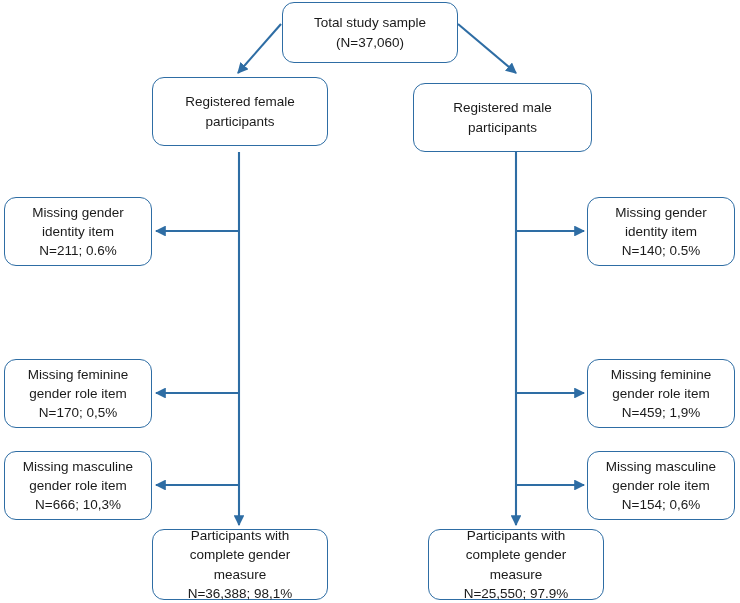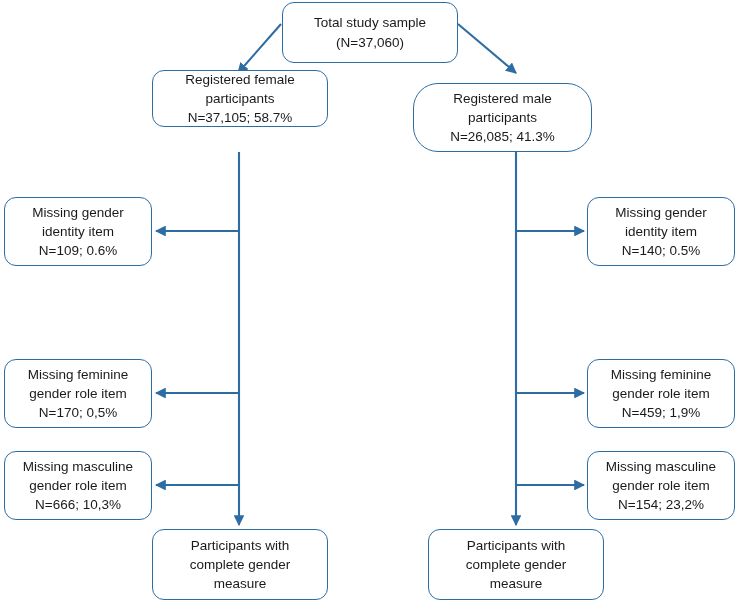--- a/index.html
+++ b/index.html
@@ -76,36 +76,34 @@
       <path d="M 516 393 L 584 393" marker-end="url(#arrow-left)"></path>
       <path d="M 516 485 L 584 485" marker-end="url(#arrow-left)"></path>
     </g>
   </svg>
 
   <div class="node" style="left:282px; top:2px; width:176px; height:61px;">
     <span class="line">Total study sample</span>
     <span class="line">(N=37,060)</span>
   </div>
 
-  <div class="node" style="left:152px; top:70px; width:176px; height:57px;">
+  <div class="node" style="left:152px; top:77px; width:176px; height:69px;">
     <span class="line">Registered female</span>
     <span class="line">participants</span>
-    <span class="line">N=37,105; 58.7%</span>
   </div>
 
-  <div class="node" style="left:413px; top:83px; width:179px; height:69px;border-radius:25px;">
+  <div class="node" style="left:413px; top:83px; width:179px; height:69px;">
     <span class="line">Registered male</span>
     <span class="line">participants</span>
-    <span class="line">N=26,085; 41.3%</span>
   </div>
 
   <div class="node" style="left:4px; top:197px; width:148px; height:69px;">
     <span class="line">Missing gender</span>
     <span class="line">identity item</span>
-    <span class="line">N=109; 0.6%</span>
+    <span class="line">N=211; 0.6%</span>
   </div>
 
   <div class="node" style="left:587px; top:197px; width:148px; height:69px;">
     <span class="line">Missing gender</span>
     <span class="line">identity item</span>
     <span class="line">N=140; 0.5%</span>
   </div>
 
   <div class="node" style="left:4px; top:359px; width:148px; height:69px;">
     <span class="line">Missing feminine</span>
@@ -121,28 +119,30 @@
 
   <div class="node" style="left:4px; top:451px; width:148px; height:69px;">
     <span class="line">Missing masculine</span>
     <span class="line">gender role item</span>
     <span class="line">N=666; 10,3%</span>
   </div>
 
   <div class="node" style="left:587px; top:451px; width:148px; height:69px;">
     <span class="line">Missing masculine</span>
     <span class="line">gender role item</span>
-    <span class="line">N=154; 23,2%</span>
+    <span class="line">N=154; 0,6%</span>
   </div>
 
   <div class="node" style="left:152px; top:529px; width:176px; height:71px;">
     <span class="line">Participants with</span>
     <span class="line">complete gender</span>
     <span class="line">measure</span>
+    <span class="line">N=36,388; 98,1%</span>
   </div>
 
   <div class="node" style="left:428px; top:529px; width:176px; height:71px;">
     <span class="line">Participants with</span>
     <span class="line">complete gender</span>
     <span class="line">measure</span>
+    <span class="line">N=25,550; 97.9%</span>
   </div>
 
 </div>
 
 </body></html>

